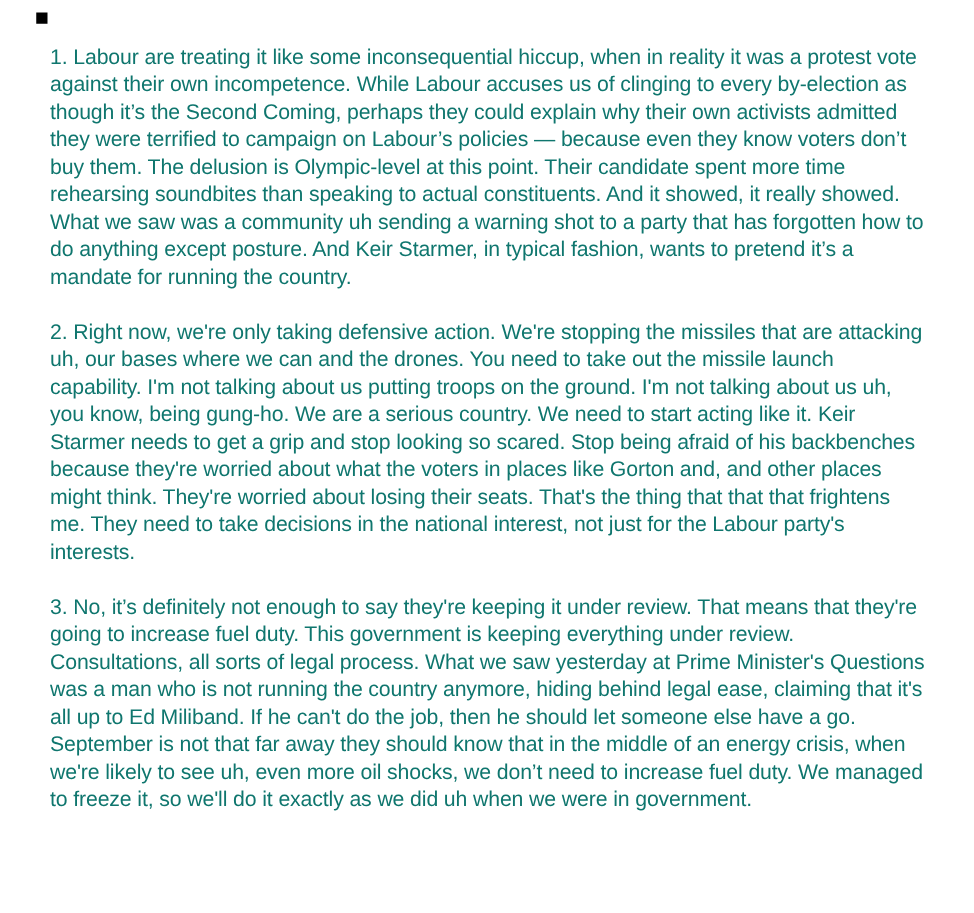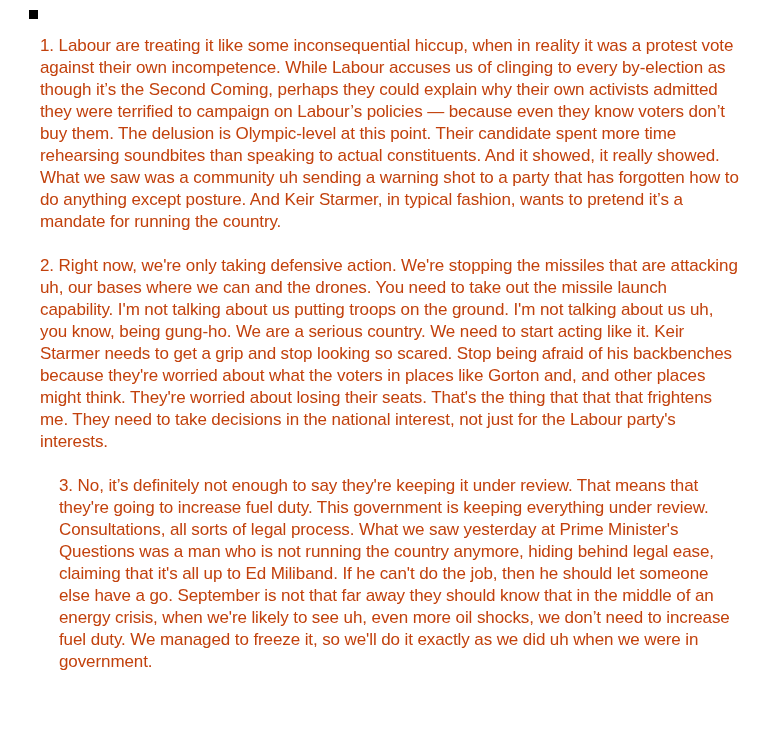--- a/index.html
+++ b/index.html
@@ -24,30 +24,29 @@
   }
   .transcript {
     position: absolute;
     left: 40px;
     top: 35px;
     width: 701px;
     font-family: "Liberation Sans", sans-serif;
     font-size: 17px;
     line-height: 22px;
     letter-spacing: -0.1px;
-    color: #c2410c;
+    color: #0f766e;
     text-align: left;
   }
   .transcript p {
     margin: 0 0 22px 0;
     padding: 0;
   }
   .transcript p:last-child {
     margin-bottom: 0;
-    margin-left: 19px;
   }
 </style>
 </head>
 <body>
 
 <div class="page">
 
   <div class="block-marker"></div>
 
   <div class="transcript">

